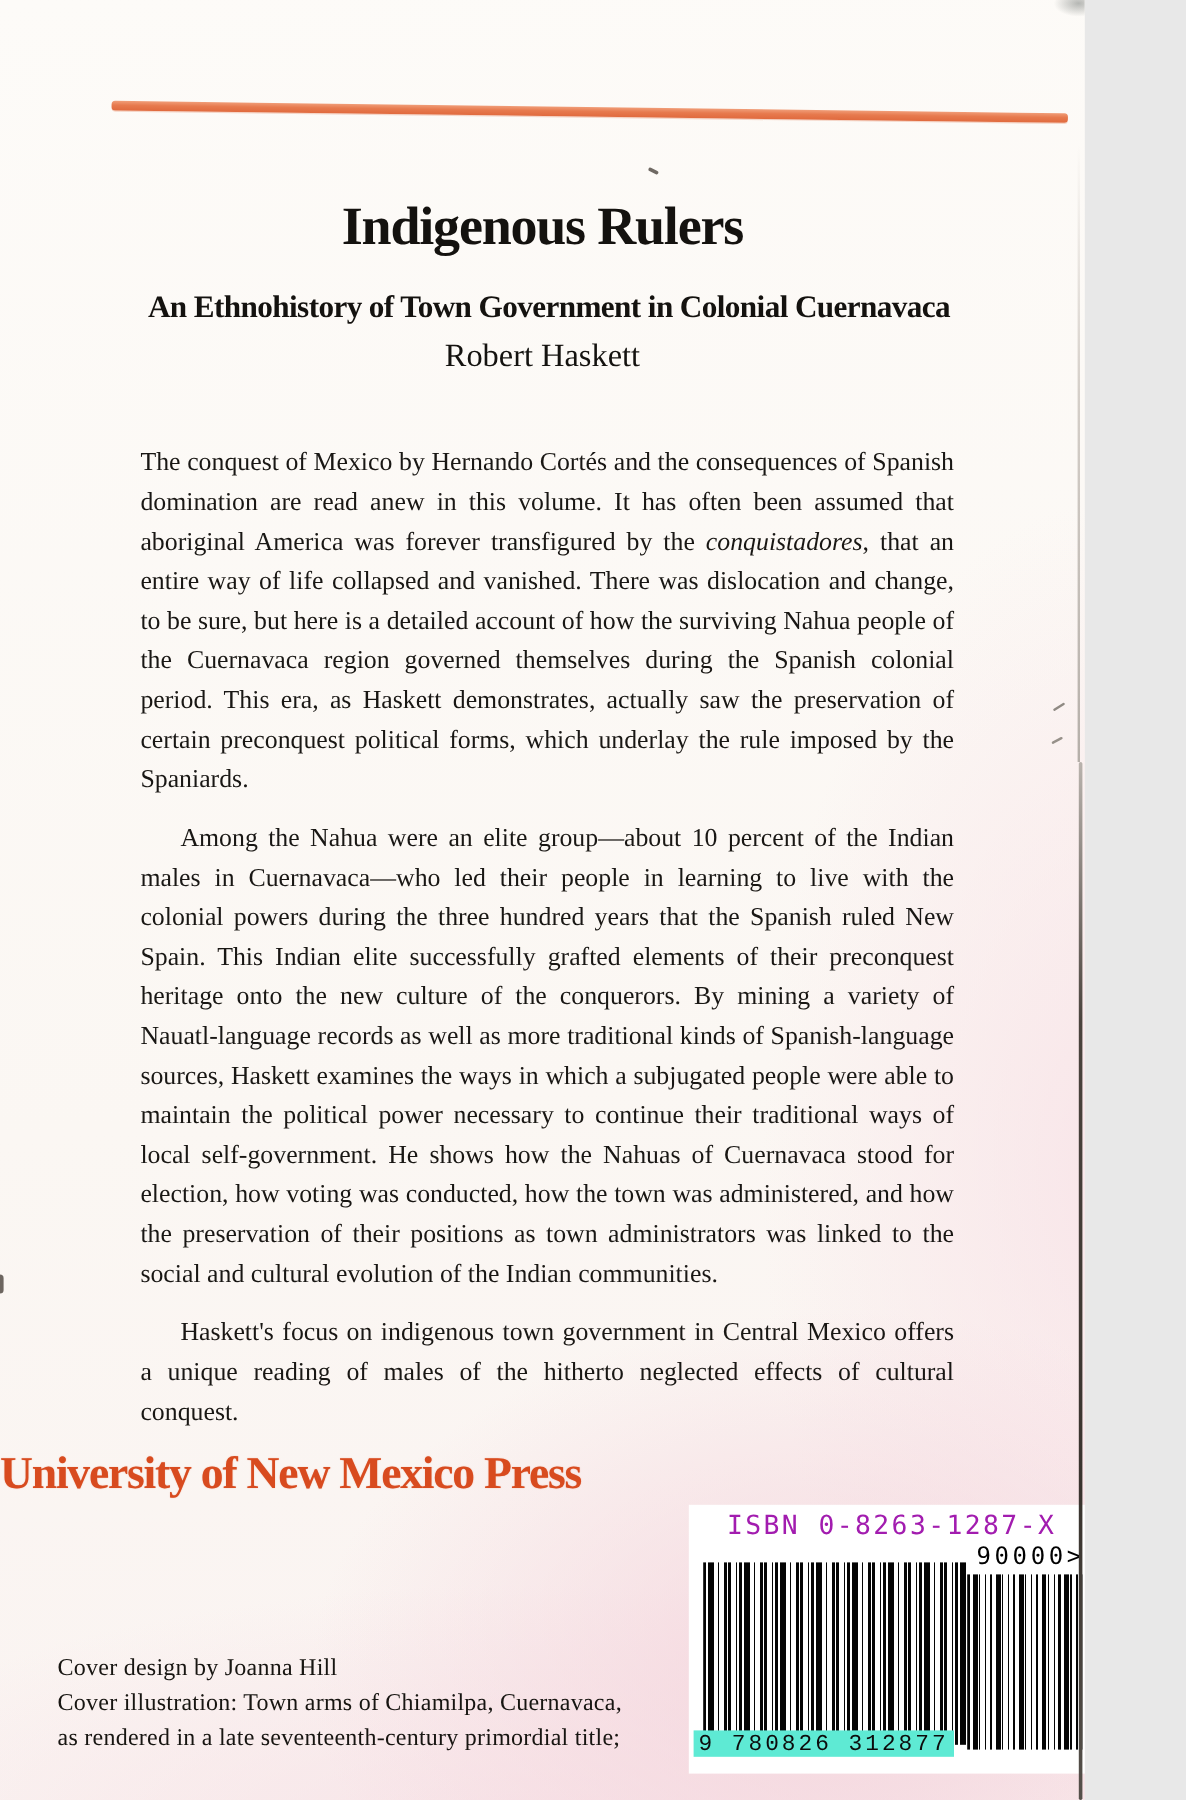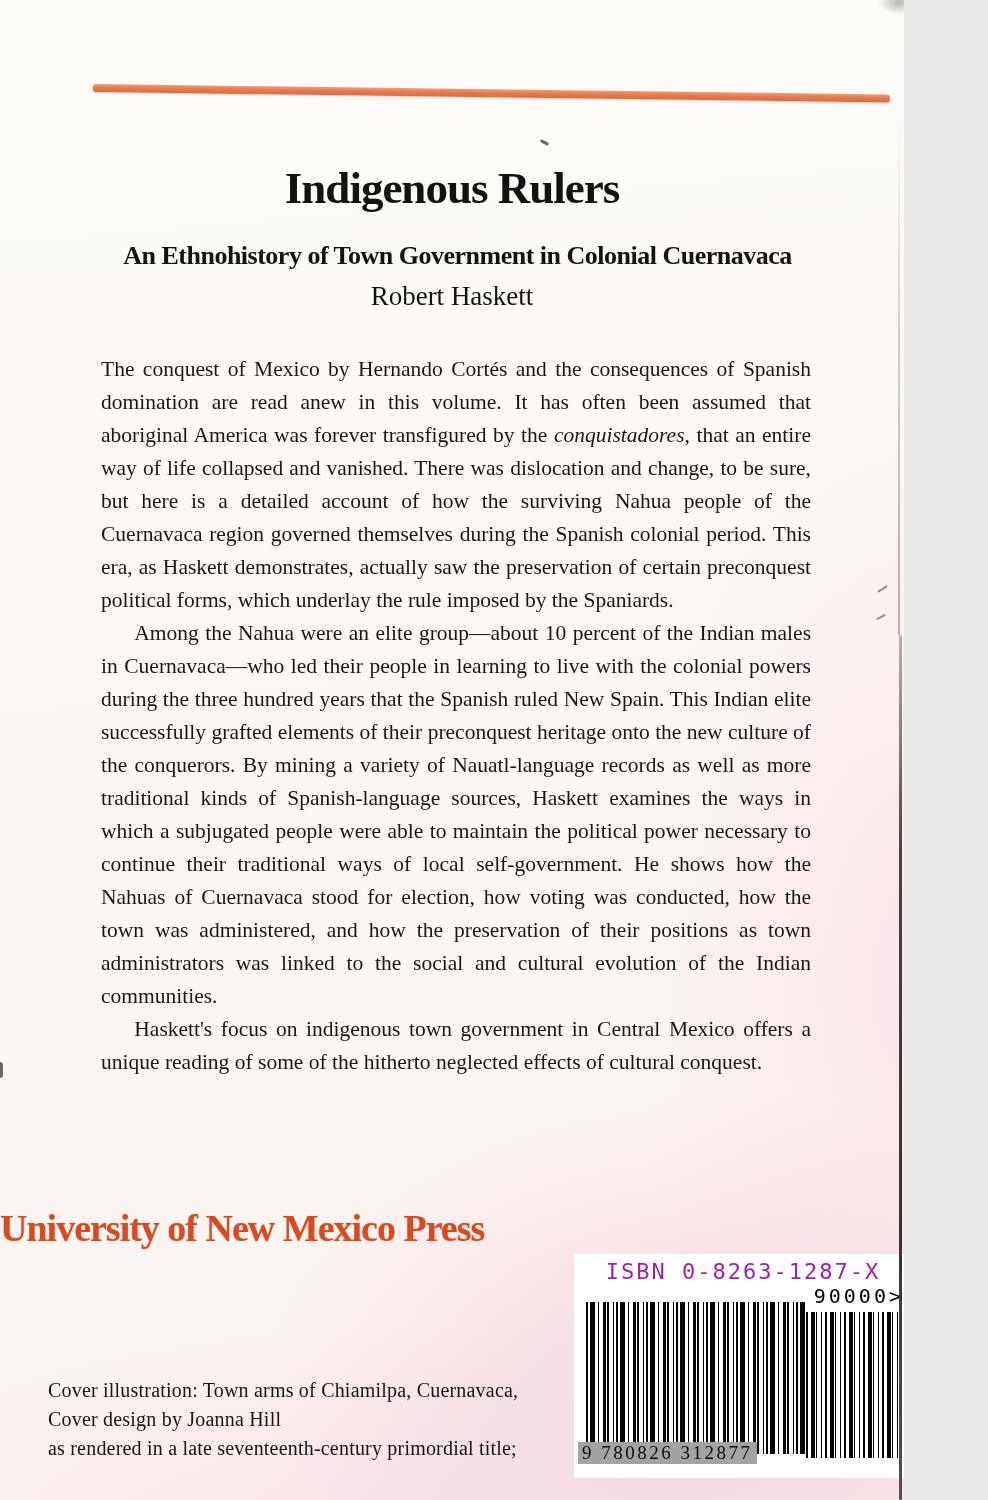--- a/index.html
+++ b/index.html
@@ -59,21 +59,21 @@
     color: #14120f;
   }
 
   .synopsis {
     position: absolute;
     left: 101px; right: 93px; top: 353px;
     font-size: 21.5px;
     line-height: 33px;
     text-align: justify;
   }
-  .para { margin: 0; text-indent: 1.55em; }
+  .para { margin: 16px; text-indent: 1.55em; }
   .para.no-indent { text-indent: 0; }
 
   .publisher {
     position: absolute;
     left: 0; right: 0; top: 1206px;
     text-align: left;
     font-size: 38px;
     font-weight: 700;
     letter-spacing: -1px;
     color: #d84b1f;
@@ -105,23 +105,23 @@
       #050505 0 2px,  transparent 2px 4px,
       #050505 4px 9px, transparent 9px 12px,
       #050505 12px 13px, transparent 13px 17px,
       #050505 17px 20px, transparent 20px 21px,
       #050505 21px 23px, transparent 23px 27px,
       #050505 27px 28px, transparent 28px 30px);
   }
   .ean-digits {
     position: absolute;
     left: 4px; top: 188px;
-    background: #a3a3a3;
+    background: #5eead4;
     padding: 0 4px;
-    font-family: Liberation Serif, serif;
+    font-family: Liberation Mono, monospace;
     font-size: 19px;
     letter-spacing: 2.5px;
     color: #0c0c0c;
     white-space: nowrap;
   }
   .price-code {
     position: absolute;
     right: 14px; top: 30px;
     font-family: "DejaVu Sans Mono", monospace;
     font-size: 20px;
@@ -195,36 +195,36 @@
 
   <div class="accent-bar"></div>
 
   <h1 class="title">Indigenous Rulers</h1>
   <h2 class="subtitle">An Ethnohistory of Town Government in Colonial Cuernavaca</h2>
   <div class="author">Robert Haskett</div>
 
   <div class="synopsis">
     <p class="para no-indent"><span>The conquest of Mexico by Hernando Cortés and the consequences of Spanish domination are read anew in this volume. It has often been assumed that aboriginal America was forever transfigured by the </span><i>conquistadores</i><span>, that an entire way of life collapsed and vanished. There was dislocation and change, to be sure, but here is a detailed account of how the surviving Nahua people of the Cuernavaca region governed themselves during the Spanish colonial period. This era, as Haskett demonstrates, actually saw the preservation of certain preconquest political forms, which underlay the rule imposed by the Spaniards.</span></p>
     <p class="para">Among the Nahua were an elite group—about 10 percent of the Indian males in Cuernavaca—who led their people in learning to live with the colonial powers during the three hundred years that the Spanish ruled New Spain. This Indian elite successfully grafted elements of their preconquest heritage onto the new culture of the conquerors. By mining a variety of Nauatl-language records as well as more traditional kinds of Spanish-language sources, Haskett examines the ways in which a subjugated people were able to maintain the political power necessary to continue their traditional ways of local self-government. He shows how the Nahuas of Cuernavaca stood for election, how voting was conducted, how the town was administered, and how the preservation of their positions as town administrators was linked to the social and cultural evolution of the Indian communities.</p>
-    <p class="para">Haskett's focus on indigenous town government in Central Mexico offers a unique reading of some of the hitherto neglected effects of cultural conquest.</p>
+    <p class="para">Haskett's focus on indigenous town government in Central Mexico offers a unique reading of males of the hitherto neglected effects of cultural conquest.</p>
   </div>
 
   <div class="publisher">University of New Mexico Press</div>
 
   <div class="barcode-box">
     <div class="isbn">ISBN 0-8263-1287-X</div>
     <div class="ean-bars"></div>
     <div class="ean-digits">9 780826 312877</div>
     <div class="price-code">90000&gt;</div>
     <div class="supp-bars"></div>
   </div>
 
   <div class="credits">
+    <div>Cover design by Joanna Hill</div>
     <div>Cover illustration:  Town arms of Chiamilpa, Cuernavaca,</div>
-    <div>Cover design by Joanna Hill</div>
     <div>as rendered in a late seventeenth-century primordial title;</div>
   </div>
 
   <div class="edge-line-top"></div>
   <div class="edge-line"></div>
   <div class="squiggle-1"></div>
   <div class="squiggle-2"></div>
   <div class="left-mark"></div>
   <div class="tick-mark"></div>
   <div class="corner-smudge"></div>

